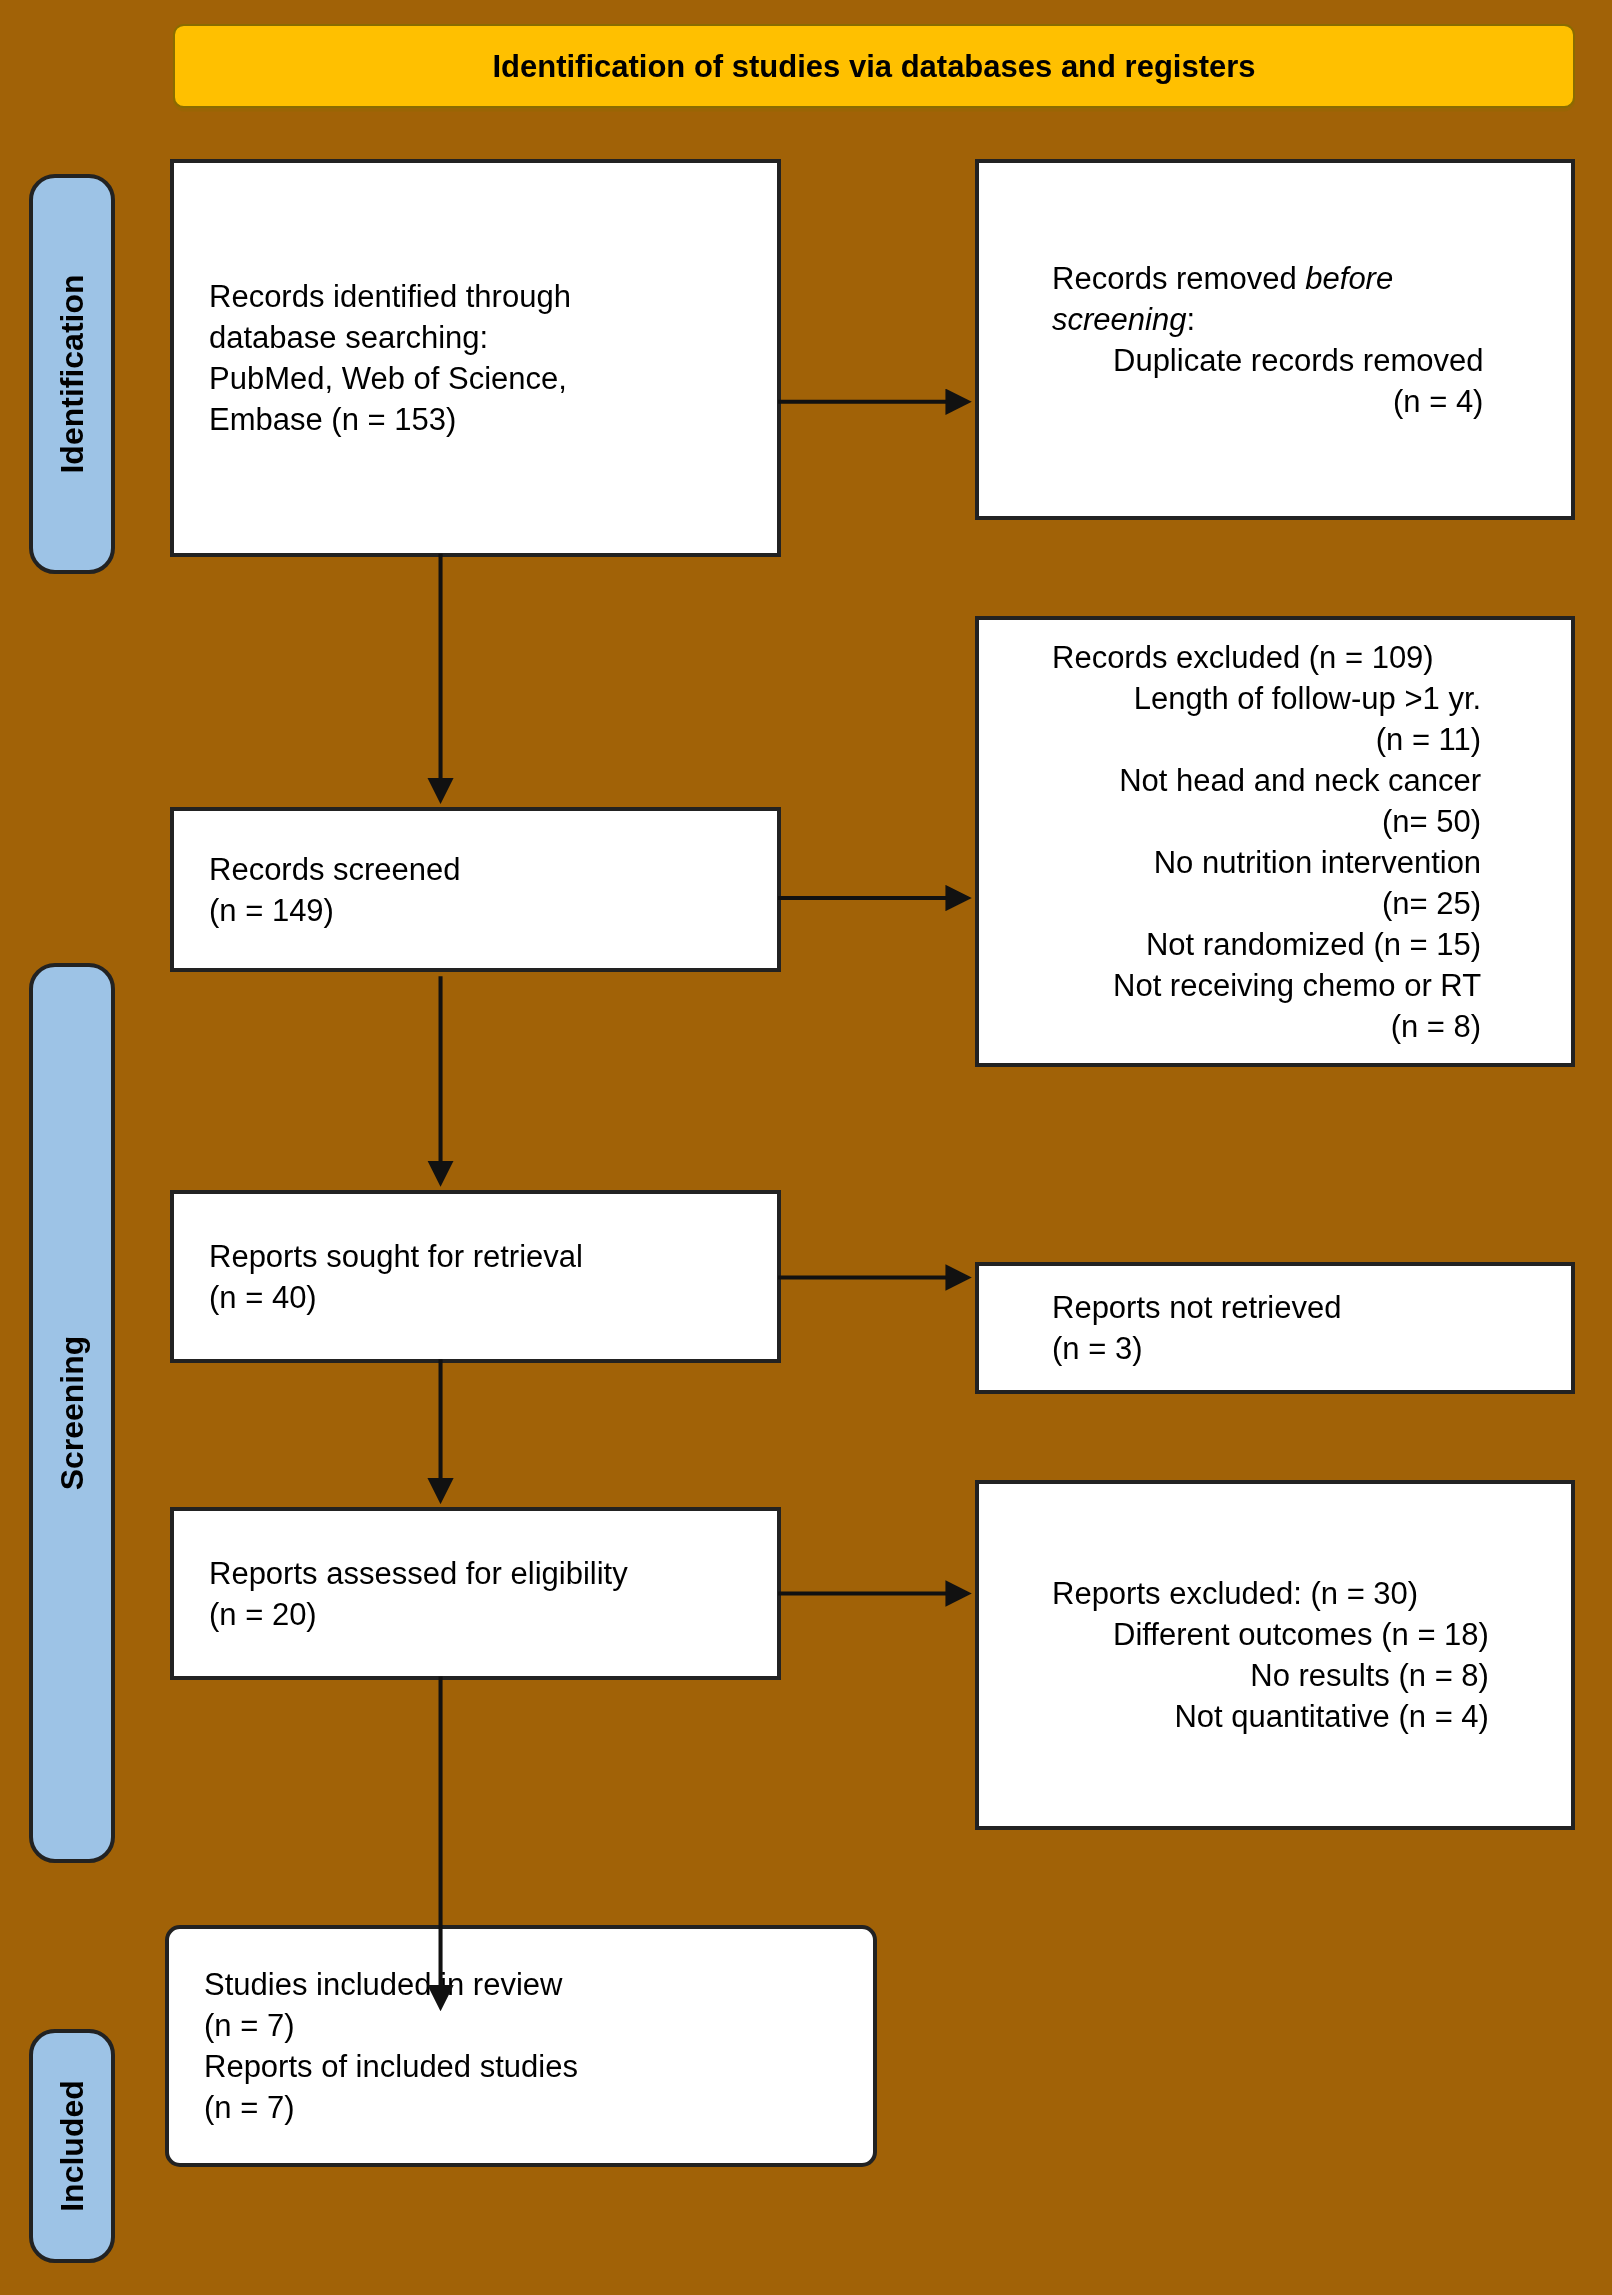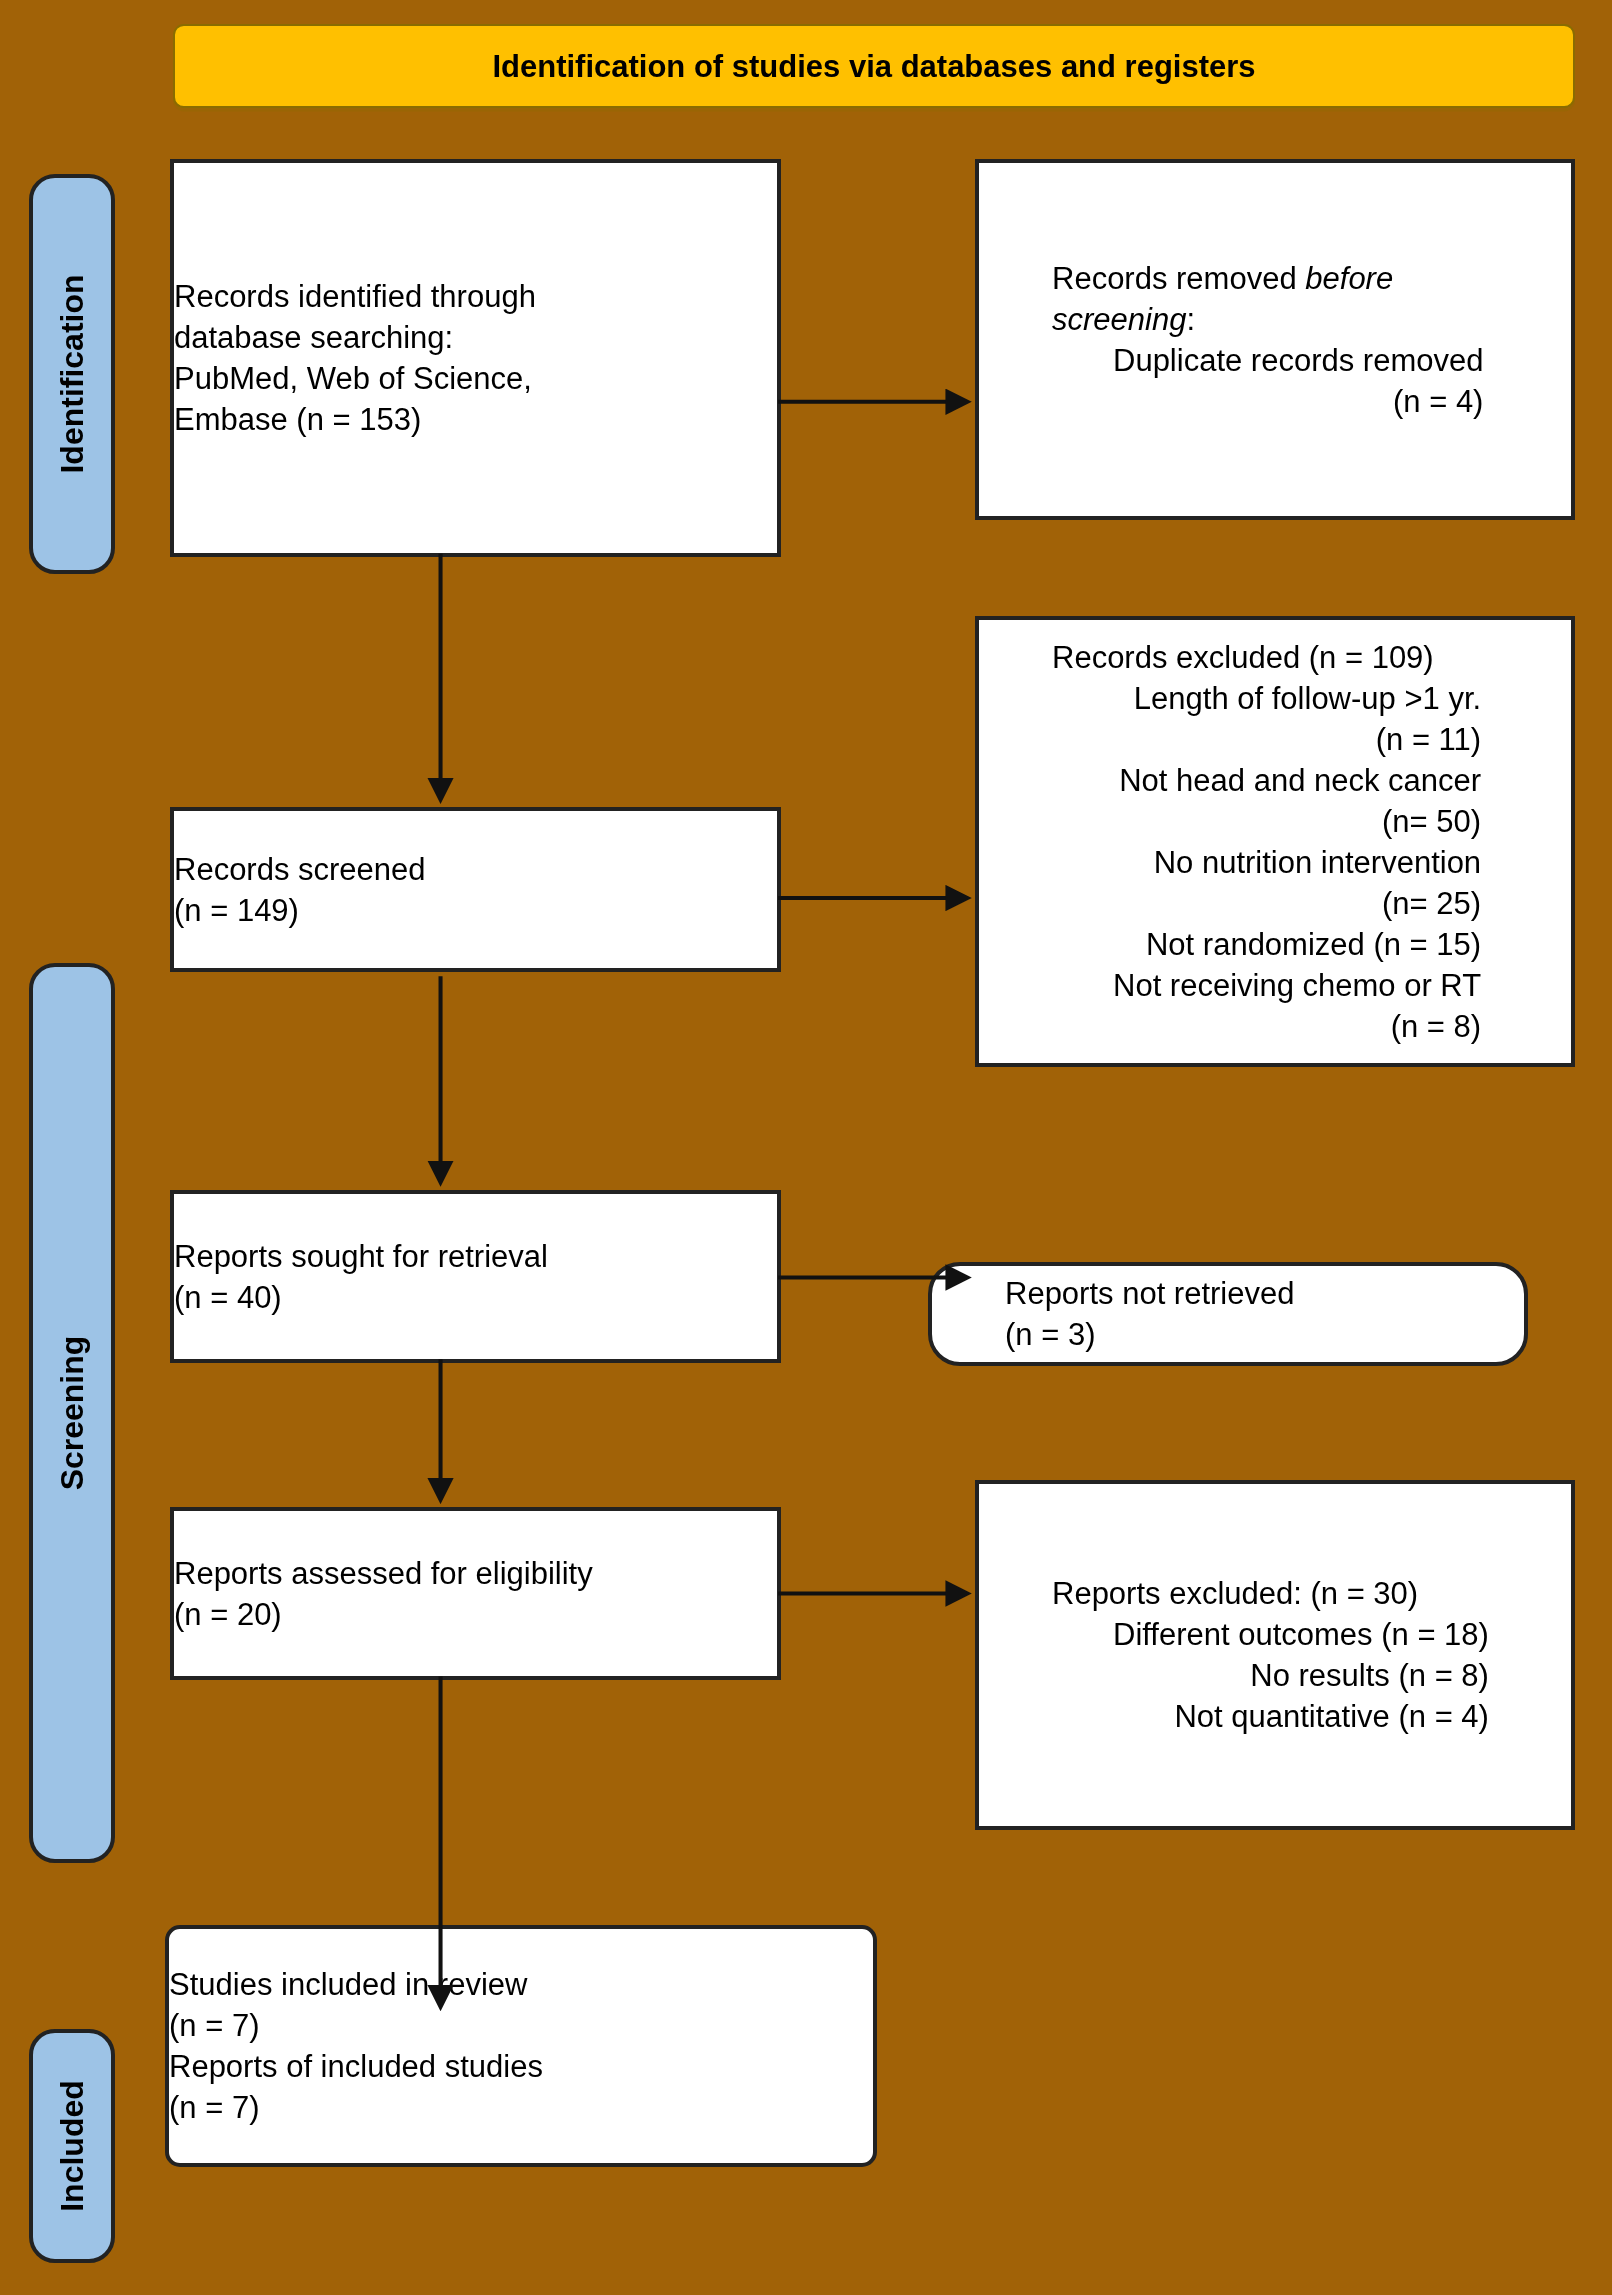--- a/index.html
+++ b/index.html
@@ -28,35 +28,35 @@
   }
   .stage-identification{top:174px;height:400px;}
   .stage-screening{top:963px;height:900px;}
   .stage-included{top:2029px;height:234px;}
 
   
   .box{
     position:absolute;background:#fff;border:4px solid #222;
     display:flex;align-items:center;
   }
-  .txt{padding-right:10.8px;}
+  .txt{padding-left:35px;padding-right:10.8px;}
   .rbox .txt{padding-left:49px;margin-left:24px;}
   .pre{white-space:pre-line;}
   .indent{margin-left:61px;text-align:right;}
   em{font-style:italic;}
 
   .box-identified{left:170px;top:159px;width:611px;height:398px;}
   .box-screened{left:170px;top:807px;width:611px;height:165px;}
   .box-sought{left:170px;top:1190px;width:611px;height:173px;}
   .box-assessed{left:170px;top:1507px;width:611px;height:173px;}
   .box-included{left:165px;top:1925px;width:712px;height:242px;border-radius:15px;}
 
   .rbox-removed{left:975px;top:159px;width:600px;height:361px;}
   .rbox-excluded{left:975px;top:616px;width:600px;height:451px;}
-  .rbox-notretrieved{left:928px;top:1262px;width:600px;height:104px;border-radius:32px;}
+  .rbox-notretrieved{left:975px;top:1262px;width:600px;height:132px;}
   .rbox-reportsexcluded{left:975px;top:1480px;width:600px;height:350px;}
 
   
   .arrows{position:absolute;left:0;top:0;width:1613px;height:2295px;pointer-events:none;}
   .flow{stroke:#111;stroke-width:6;fill:none;}
   .ah{fill:#111;}
 </style>
 </head>
 <body>
 

